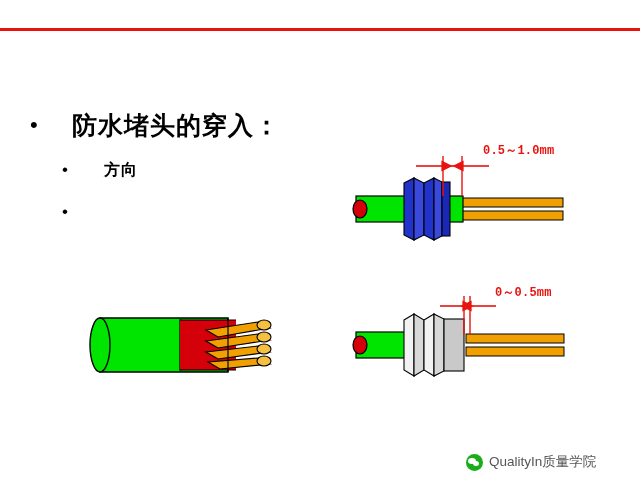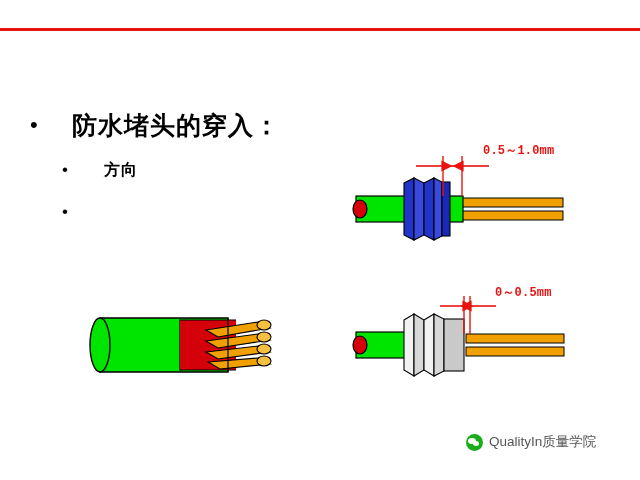--- a/index.html
+++ b/index.html
@@ -76,21 +76,21 @@
     white-space: nowrap;
     letter-spacing: 0.2px;
   }
   #dim1 { left: 483px; top: 142px; }
   #dim2 { left: 495px; top: 284px; }
 
   
   .watermark {
     position: absolute;
     left: 466px;
-    top: 433px;
+    top: 453px;
     display: flex;
     align-items: center;
     gap: 6px;
     justify-content: flex-end;
   }
   .wm-logo {
     width: 17px;
     height: 17px;
     border-radius: 50%;
     background: #1aad19;

